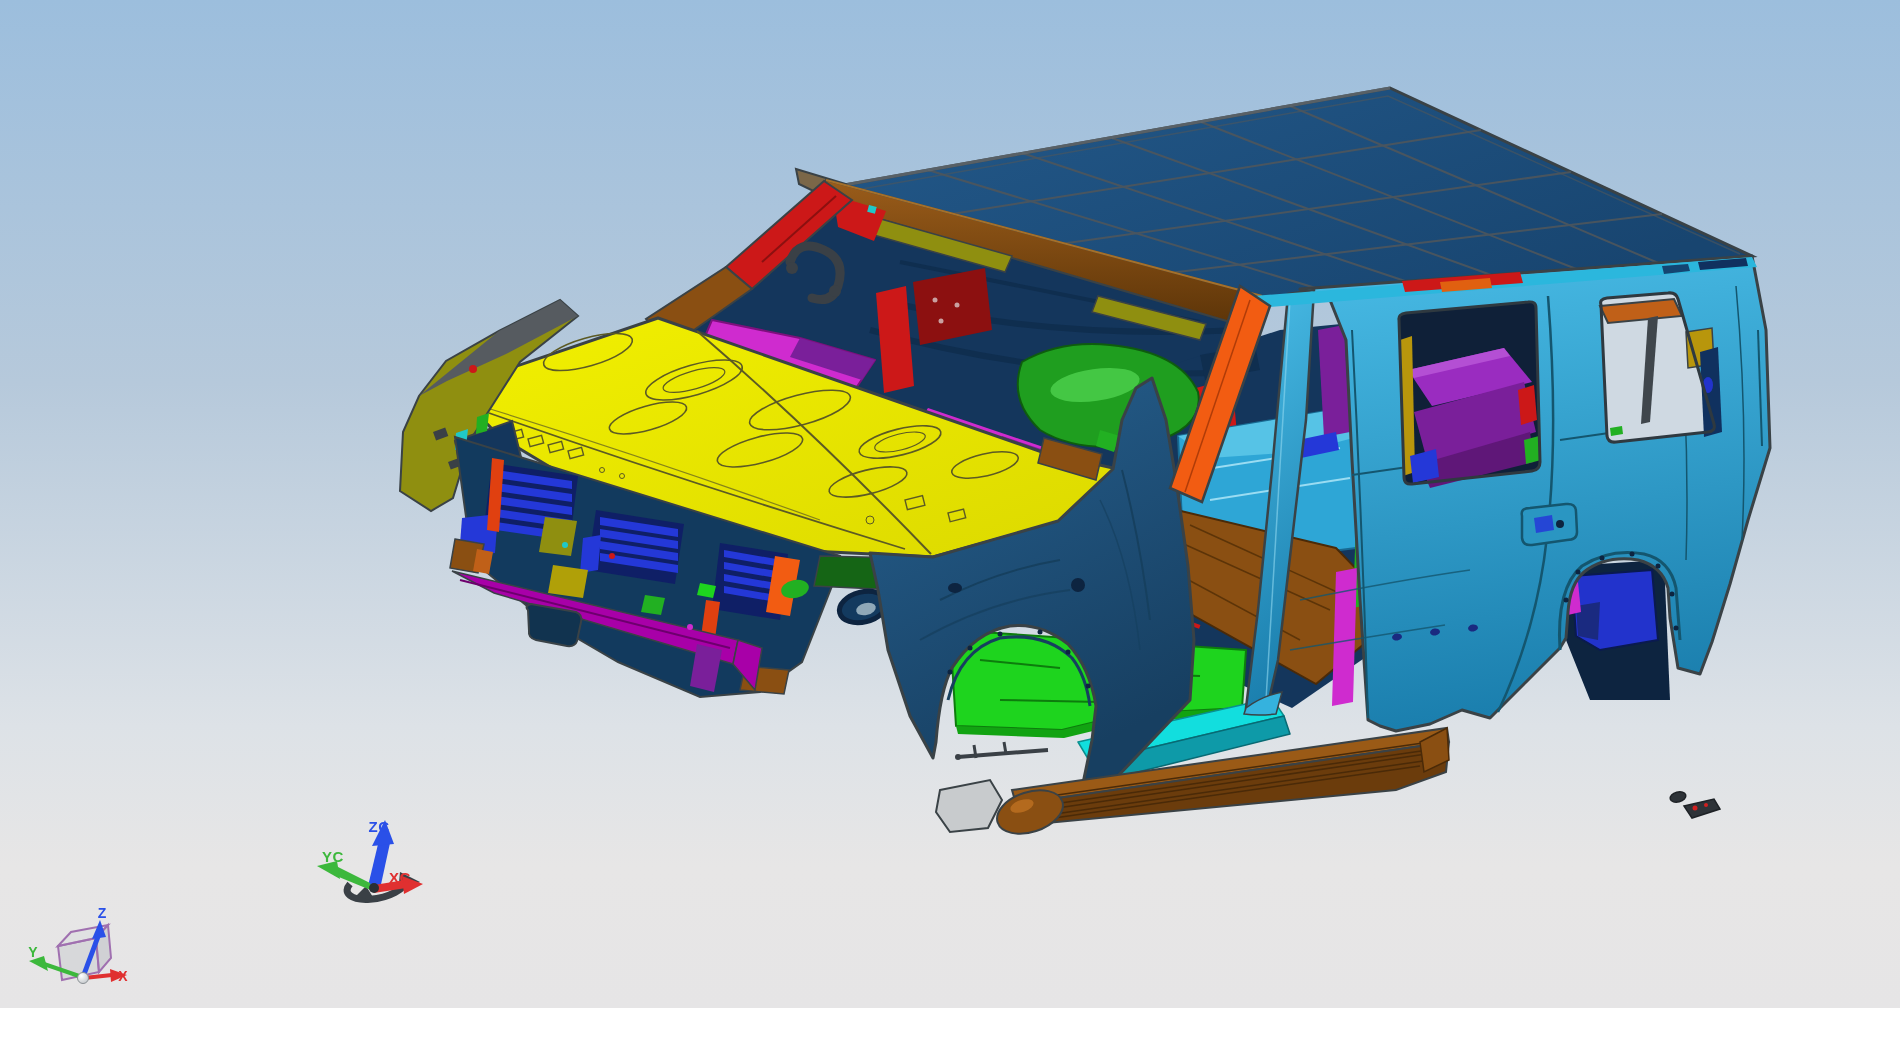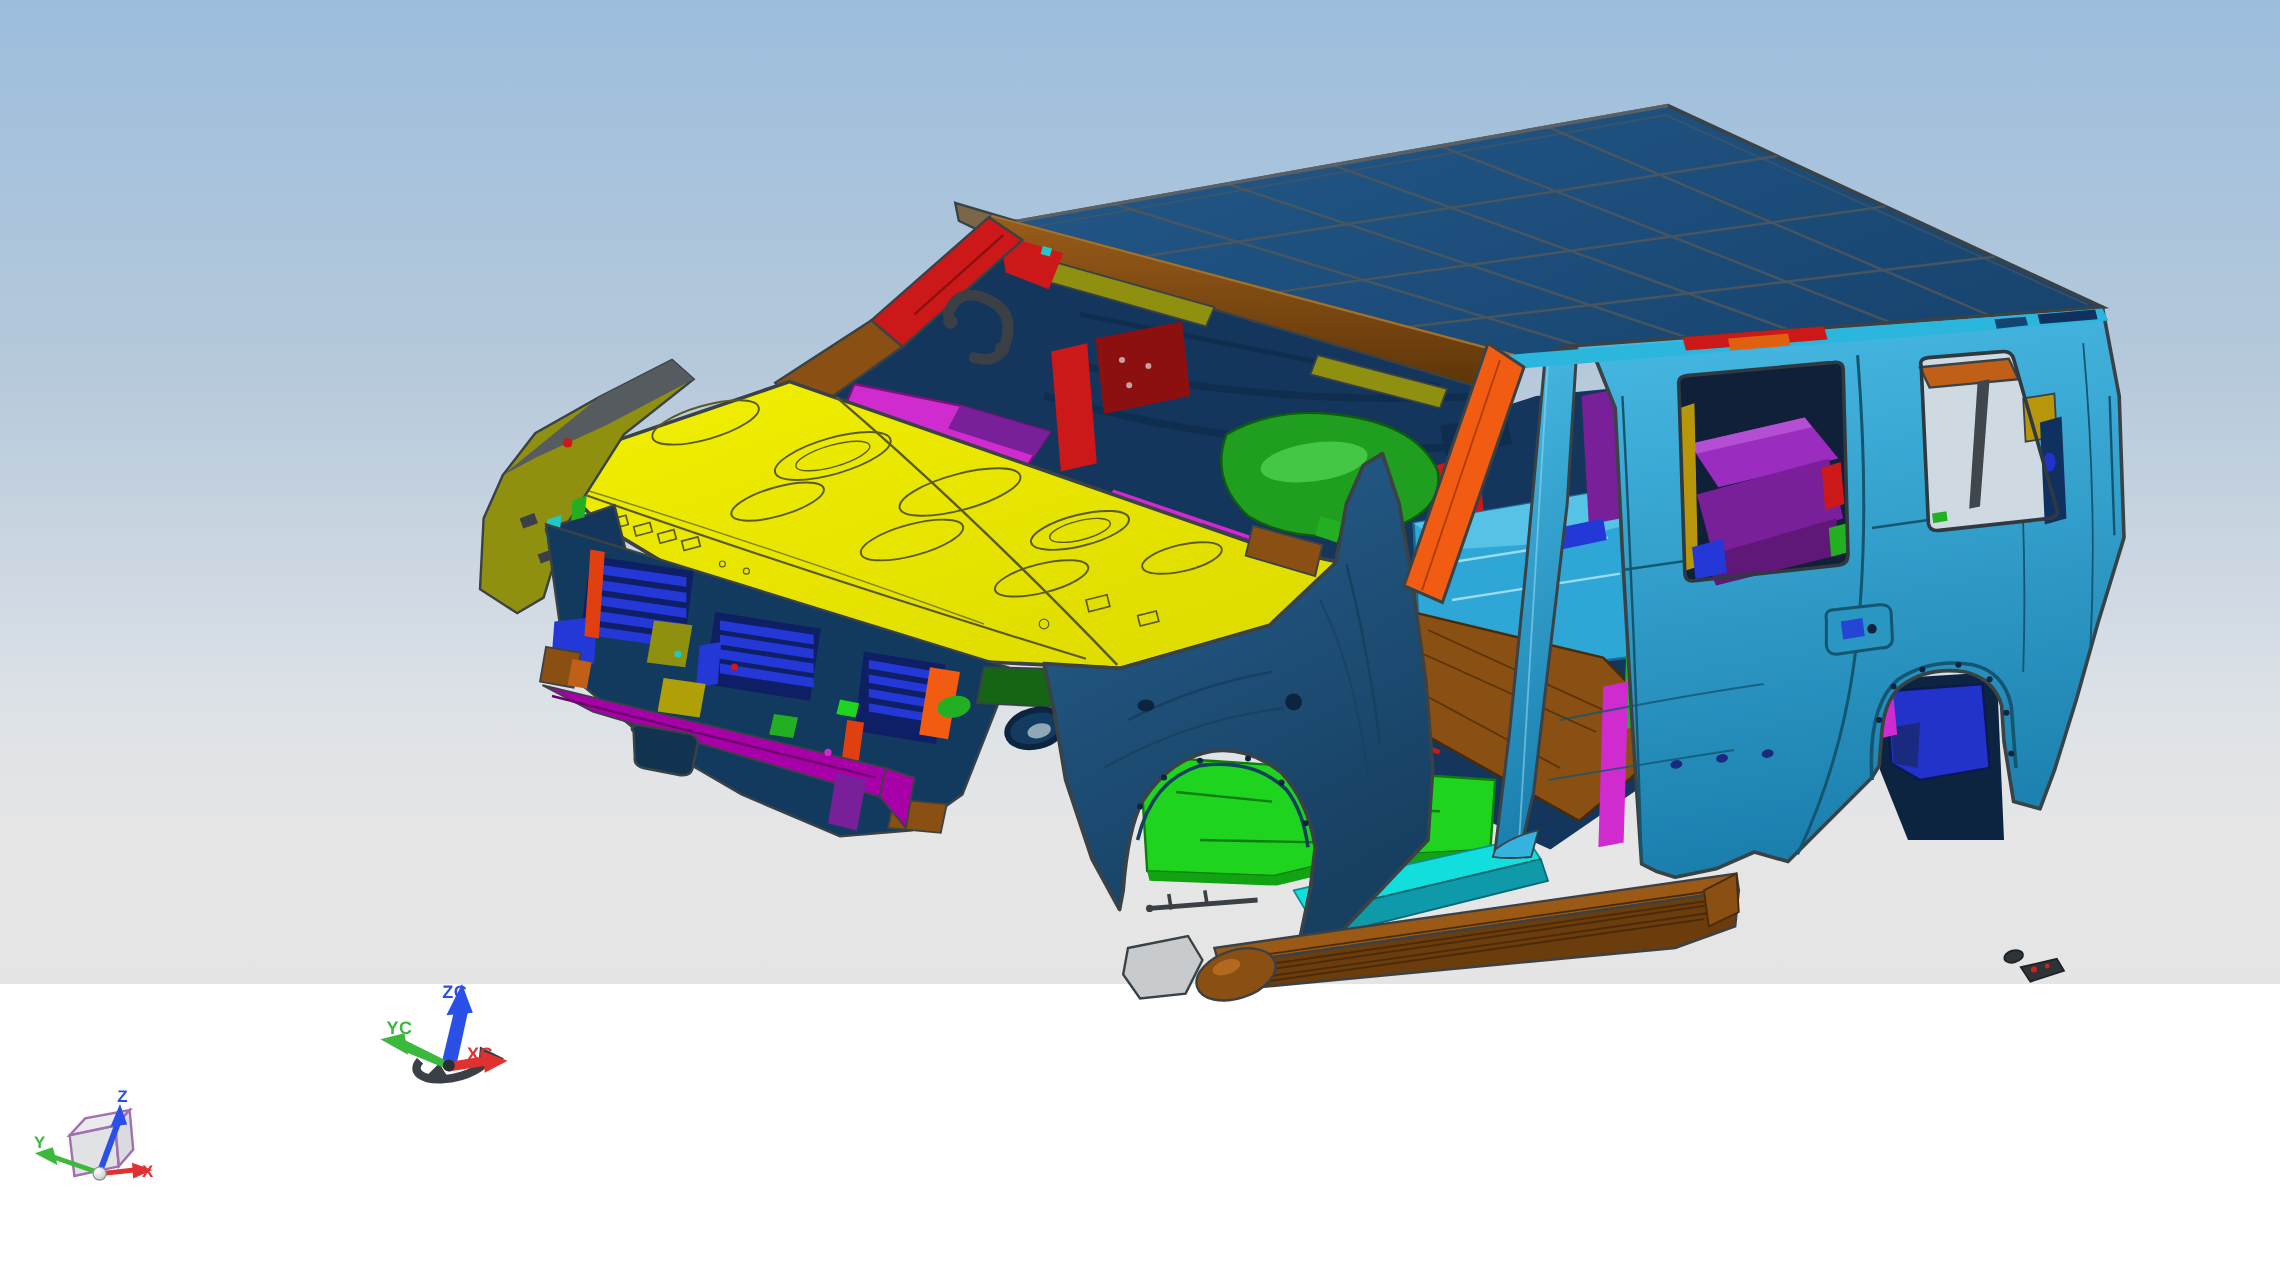--- a/index.html
+++ b/index.html
@@ -1,18 +1,18 @@
 <!DOCTYPE html>
 <html style="--edge: #3a4246; --edge-soft: #5a6268; --roof: #1d527e; --roof-line: #4e565c; --rail-brown: #7a4a12; --rail-tab: #7b6748; --hood-yellow: #ecec00; --hood-line: #5c5a24; --olive: #8f8f10; --fender-blue: #1e5280; --fender-line: #16405f; --navy-deep: #0d2440; --interior-navy: #14365c; --ip-navy: #0f2e4f; --green-bright: #1ed41e; --green-dark: #12a312; --green-dash: #1f9e1f; --green-mid: #22b022; --green-forest: #156515; --cyan-body: #35b2de; --cyan-light: #56c3e6; --cyan-drip: #2bb7dd; --cyan-sill: #12dede; --teal: #0e9aa8; --brown: #8a4f12; --brown-light: #9a5a16; --brown-dark: #6b3c0c; --copper-hi: #b46a1e; --orange: #f25c12; --orange-brown: #c06018; --red: #cc1818; --red-dark: #8c1010; --magenta: #cf2bcf; --magenta-deep: #a800a8; --purple: #7a1f9a; --purple-light: #9a2cc0; --purple-dark: #5f1778; --blue-bright: #2438d8; --blue-royal: #2233cc; --gold: #b8960c; --gray-light: #c8cbcd; --glass: #cfd9e2; --axis-blue: #2a50e8; --axis-green: #3cb83c; --axis-red: #e03030; --triad-base: #3a4046; --cube-edge: #a070b0; --bg-top: #9cbedd; --bg-bottom: #e7e6e6;"><head>
 <meta charset="utf-8">
 <style>
   html,body{margin:0;padding:0;width:1900px;height:1060px;overflow:hidden;
     font-family:"Liberation Sans", sans-serif;}
   .viewport{
-    position:relative;width:1900px;height:820px;
+    position:relative;width:1900px;height:1008px;
     background:linear-gradient(180deg,
       var(--bg-top,#9cbedd) 0%,
       #b6c9db 38%,
       #dde2e7 72%,
       var(--bg-bottom,#e7e6e6) 86%,
       #e6e5e6 100%);
   }
   svg{position:absolute;left:0;top:0;}
   .axlabel{font-family:"Liberation Sans",sans-serif;font-weight:bold;font-size:15px;letter-spacing:.5px;}
   .axlabel-small{font-family:"Liberation Sans",sans-serif;font-weight:bold;font-size:14px;}

